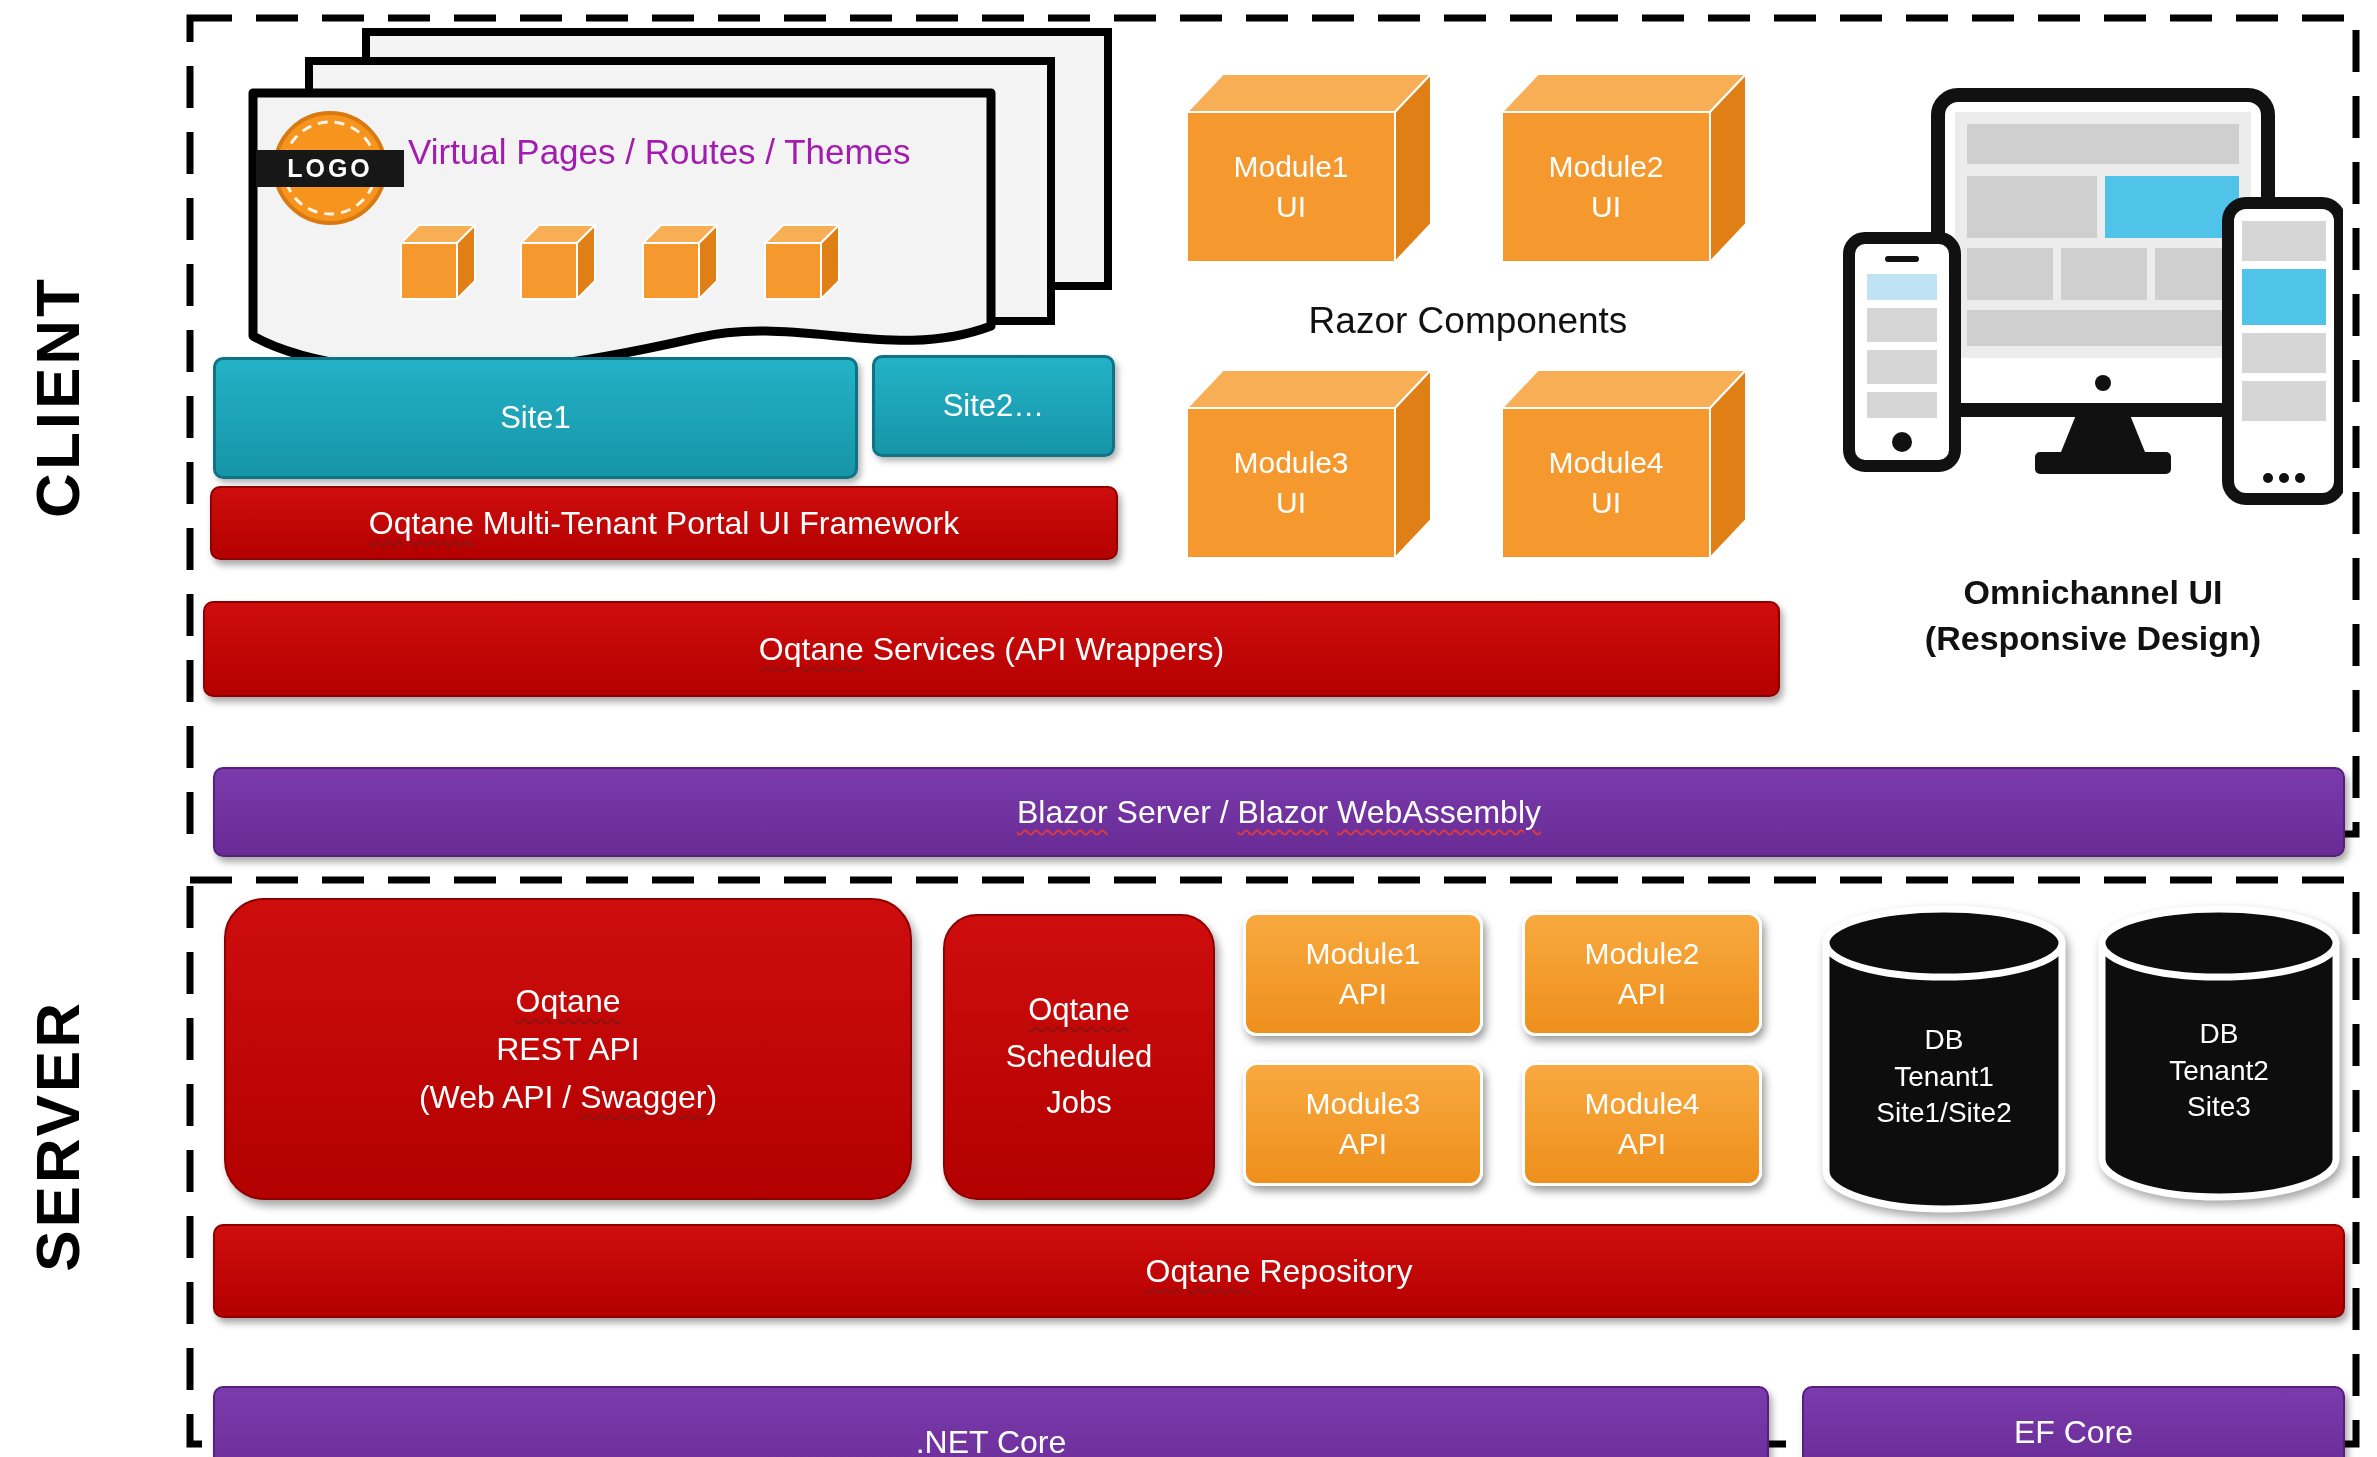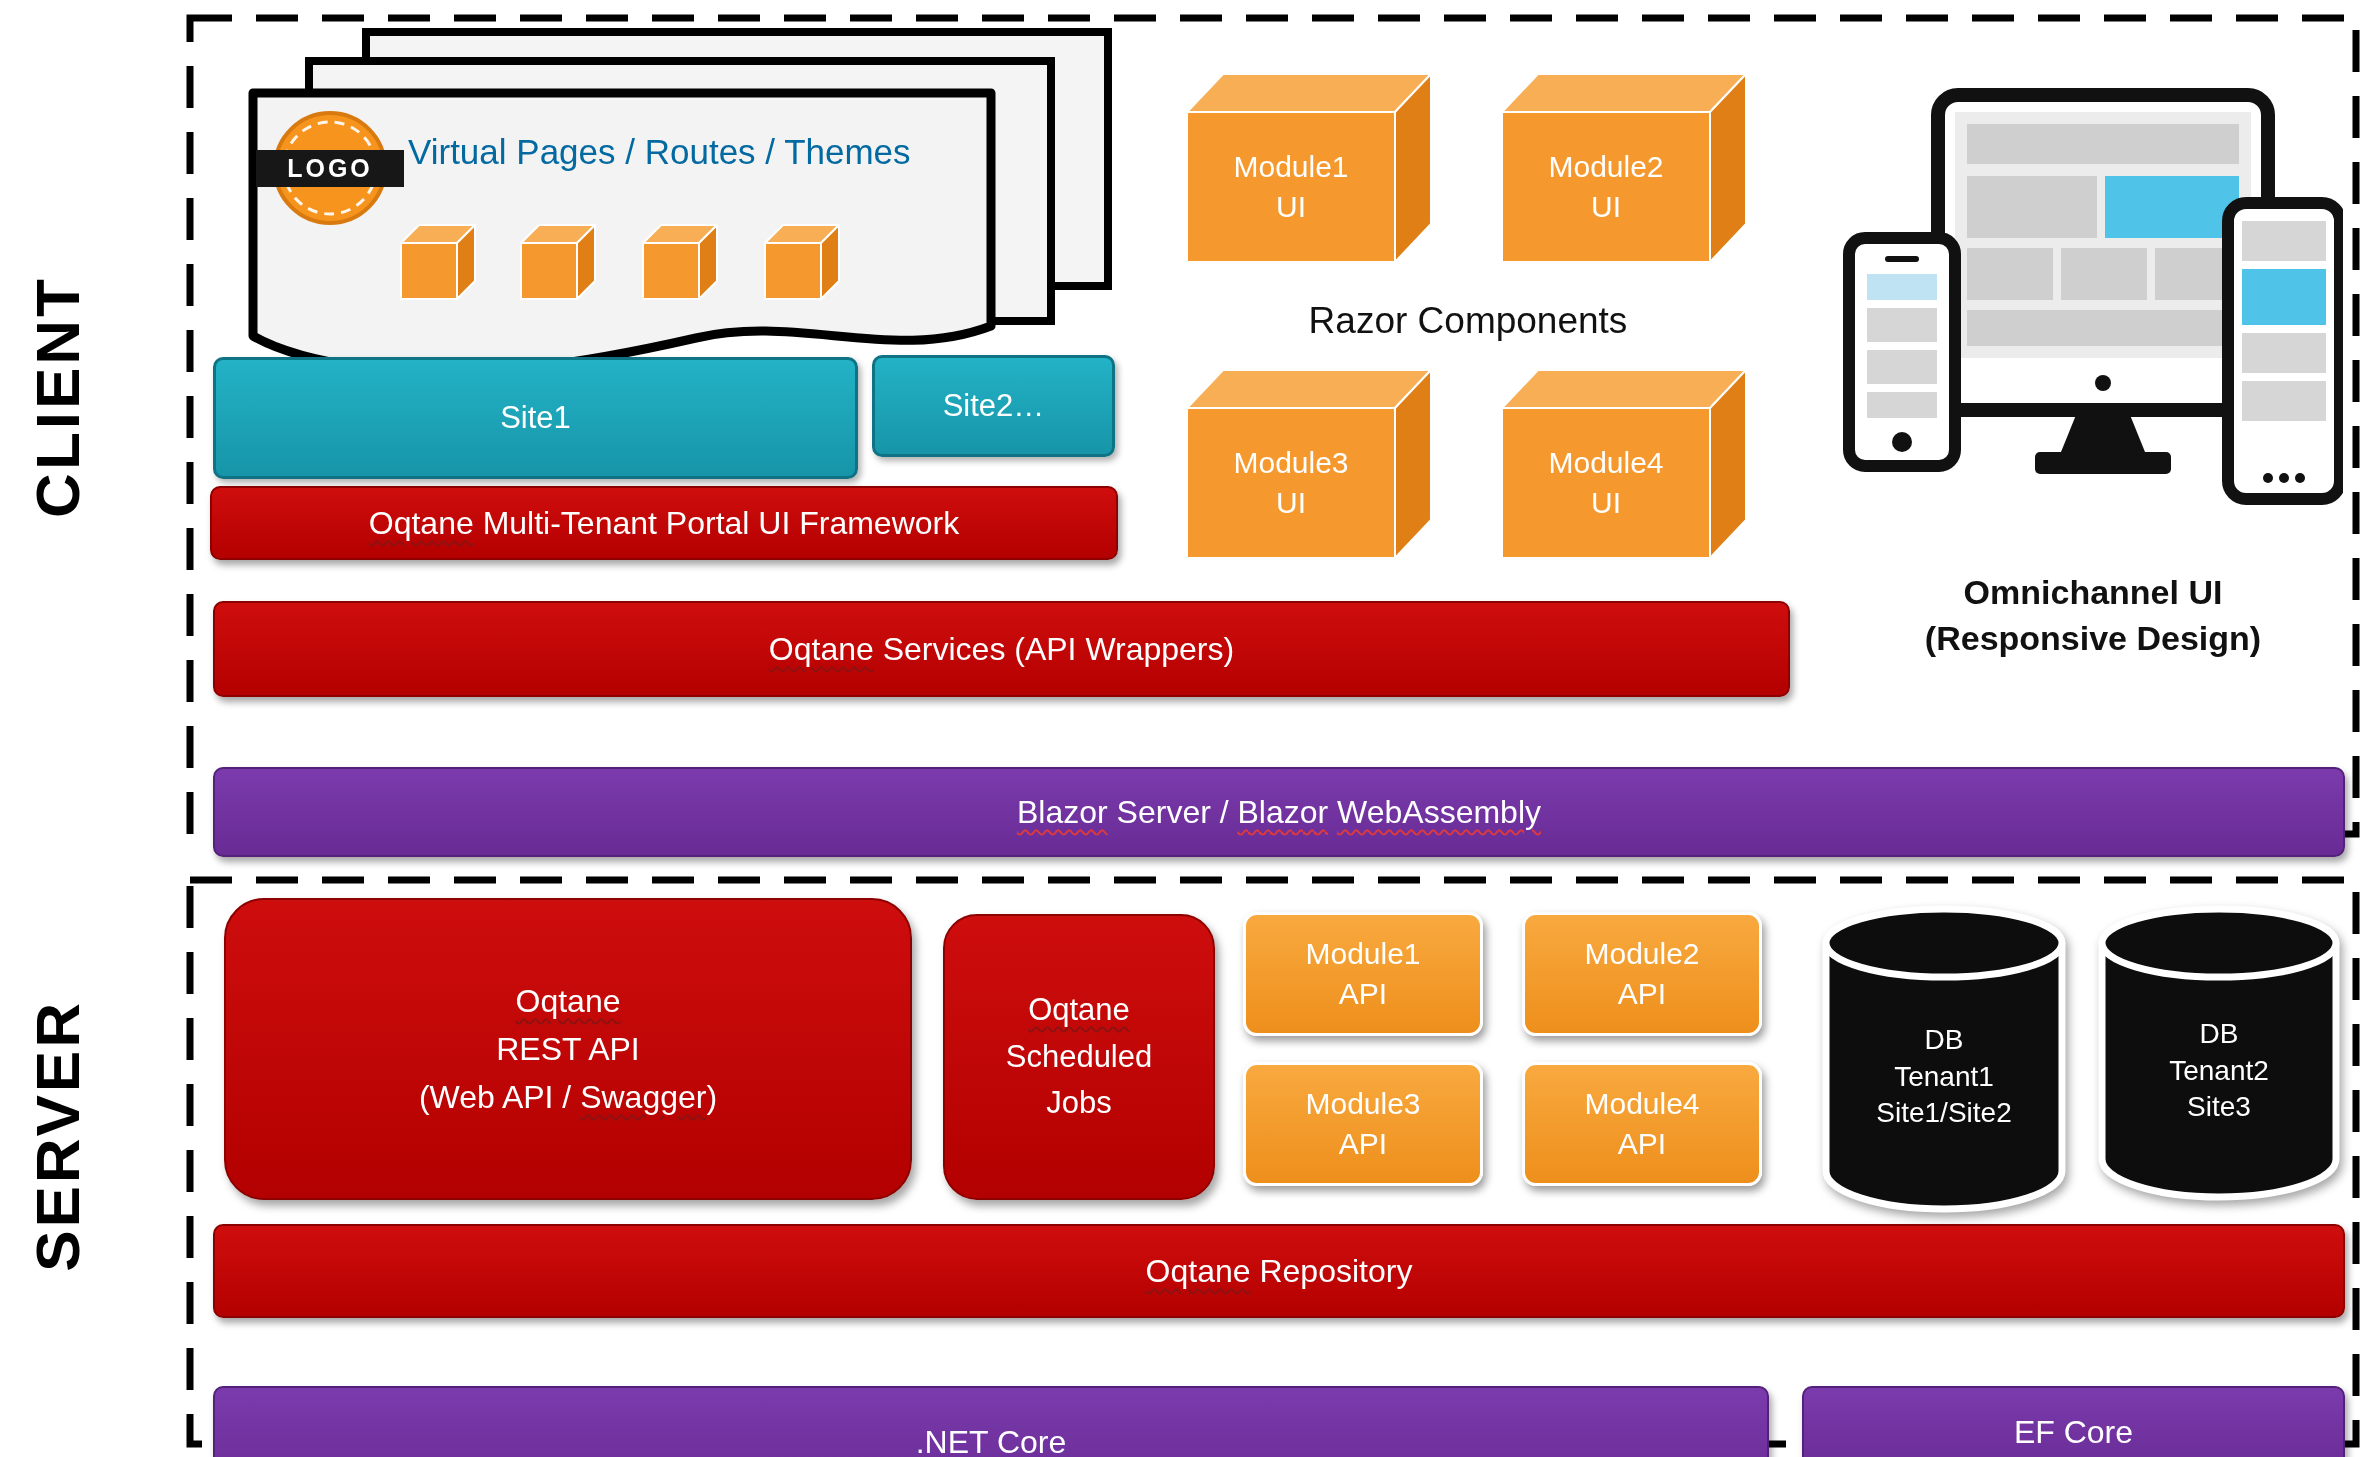--- a/index.html
+++ b/index.html
@@ -23,21 +23,21 @@
 
   .sheet {
     position: absolute;
     background: #f4f4f4;
     border: 8px solid #000;
   }
 
   .pages-title {
     position: absolute;
     font-size: 35px;
-    color: #0369a1;
+    color: #a21caf;
   }
 
   .site {
     position: absolute;
     display: flex; align-items: center; justify-content: center;
     color: #fff; font-size: 31px;
     background: linear-gradient(#23b2c6, #1795a8);
     border: 3px solid #0e7384;
     border-radius: 10px;
     box-shadow: 3px 4px 6px rgba(0,0,0,.3);
@@ -178,21 +178,21 @@
   <div class="site" style="left:213px; top:357px; width:645px; height:122px;">
     <span>Site1</span>
   </div>
   <div class="site" style="left:872px; top:355px; width:243px; height:102px;">
     <span>Site2…</span>
   </div>
 
   <div class="bar red on-red" style="left:210px; top:486px; width:908px; height:74px;">
     <span><span class="sq">Oqtane</span><span> Multi-Tenant Portal UI Framework</span></span>
   </div>
-  <div class="bar red on-red" style="left:213px; top:601px; width:1577px; height:96px;text-align:center;">
+  <div class="bar red on-red" style="left:203px; top:601px; width:1577px; height:96px;text-align:center;">
     <span><span class="sq">Oqtane</span><span> Services (API Wrappers)</span></span>
   </div>
   <div class="bar purple" style="left:213px; top:719px; width:2132px; height:90px;">
     <span><span class="sq">Blazor</span><span> Server / </span><span class="sq">Blazor</span><span> </span><span class="sq">WebAssembly</span></span>
   </div>
 
   <div class="cube3d" style="left:1183px; top:70px; width:252px; height:194px;">
     <svg width="252" height="194" viewBox="0 0 252 194">
       <polygon class="cube-top" points="4,42 212,42 248,4 40,4"></polygon>
         <polygon class="cube-side" points="212,42 248,4 248,154 212,192"></polygon>

